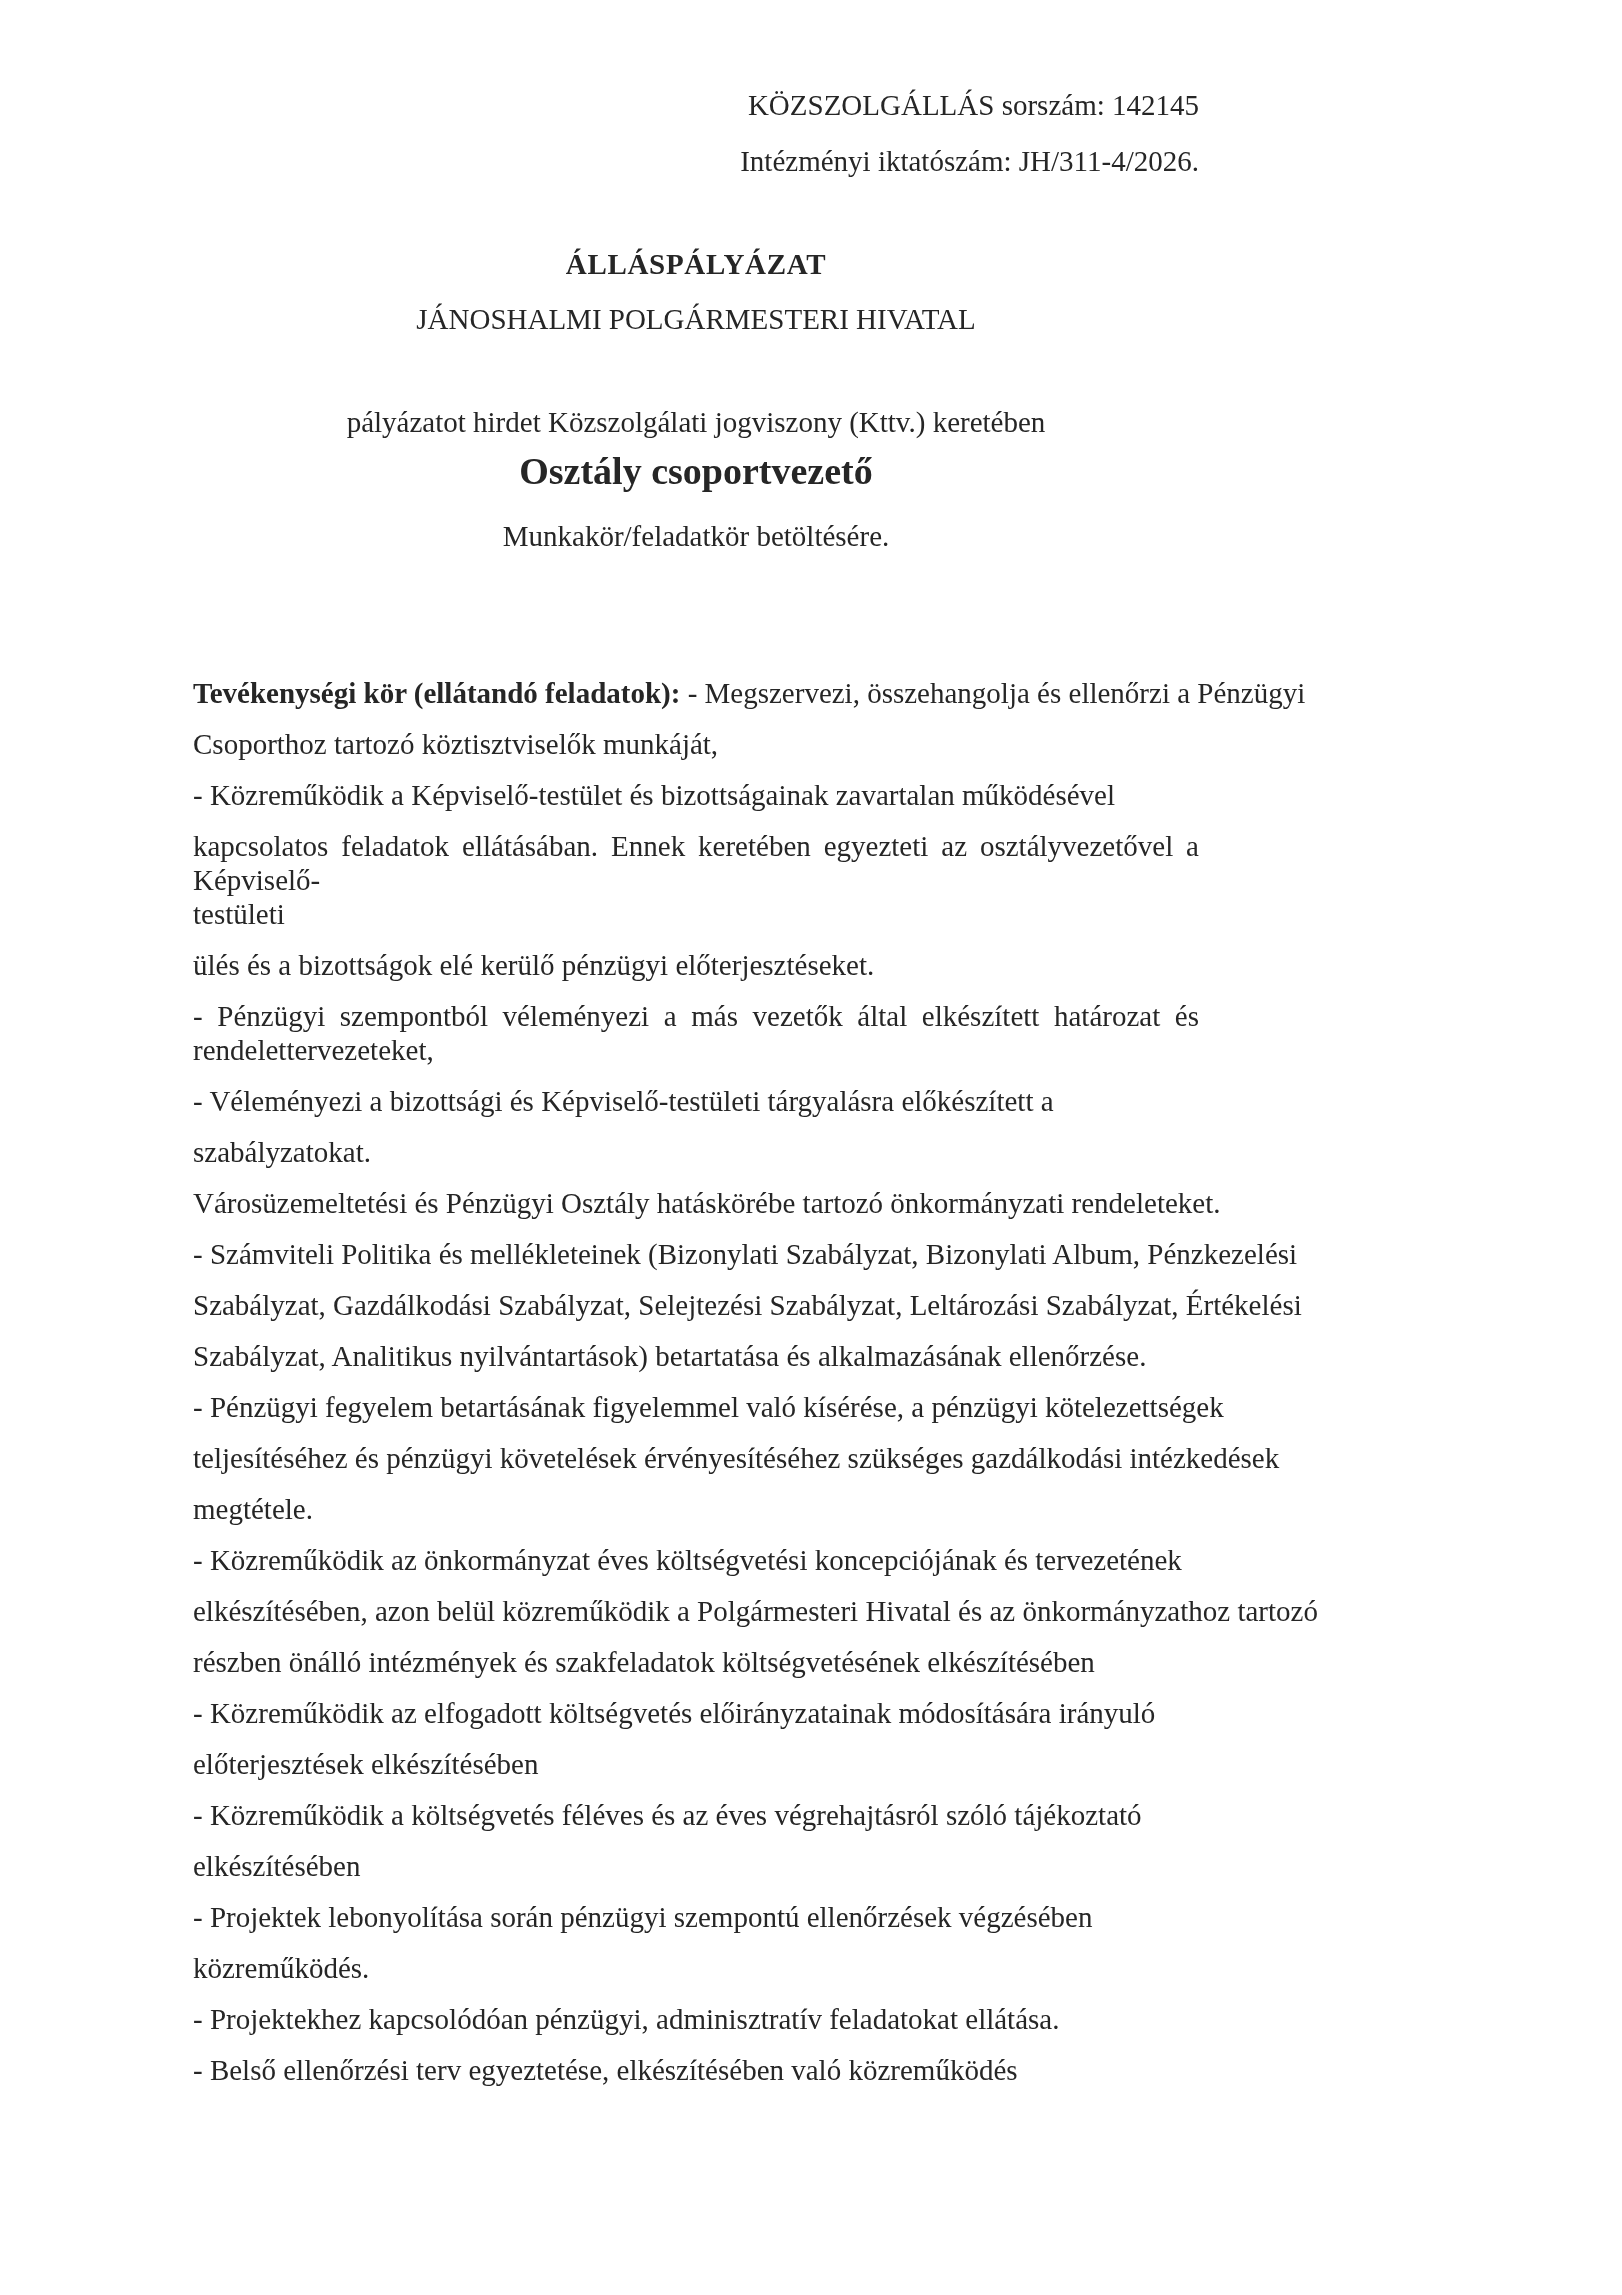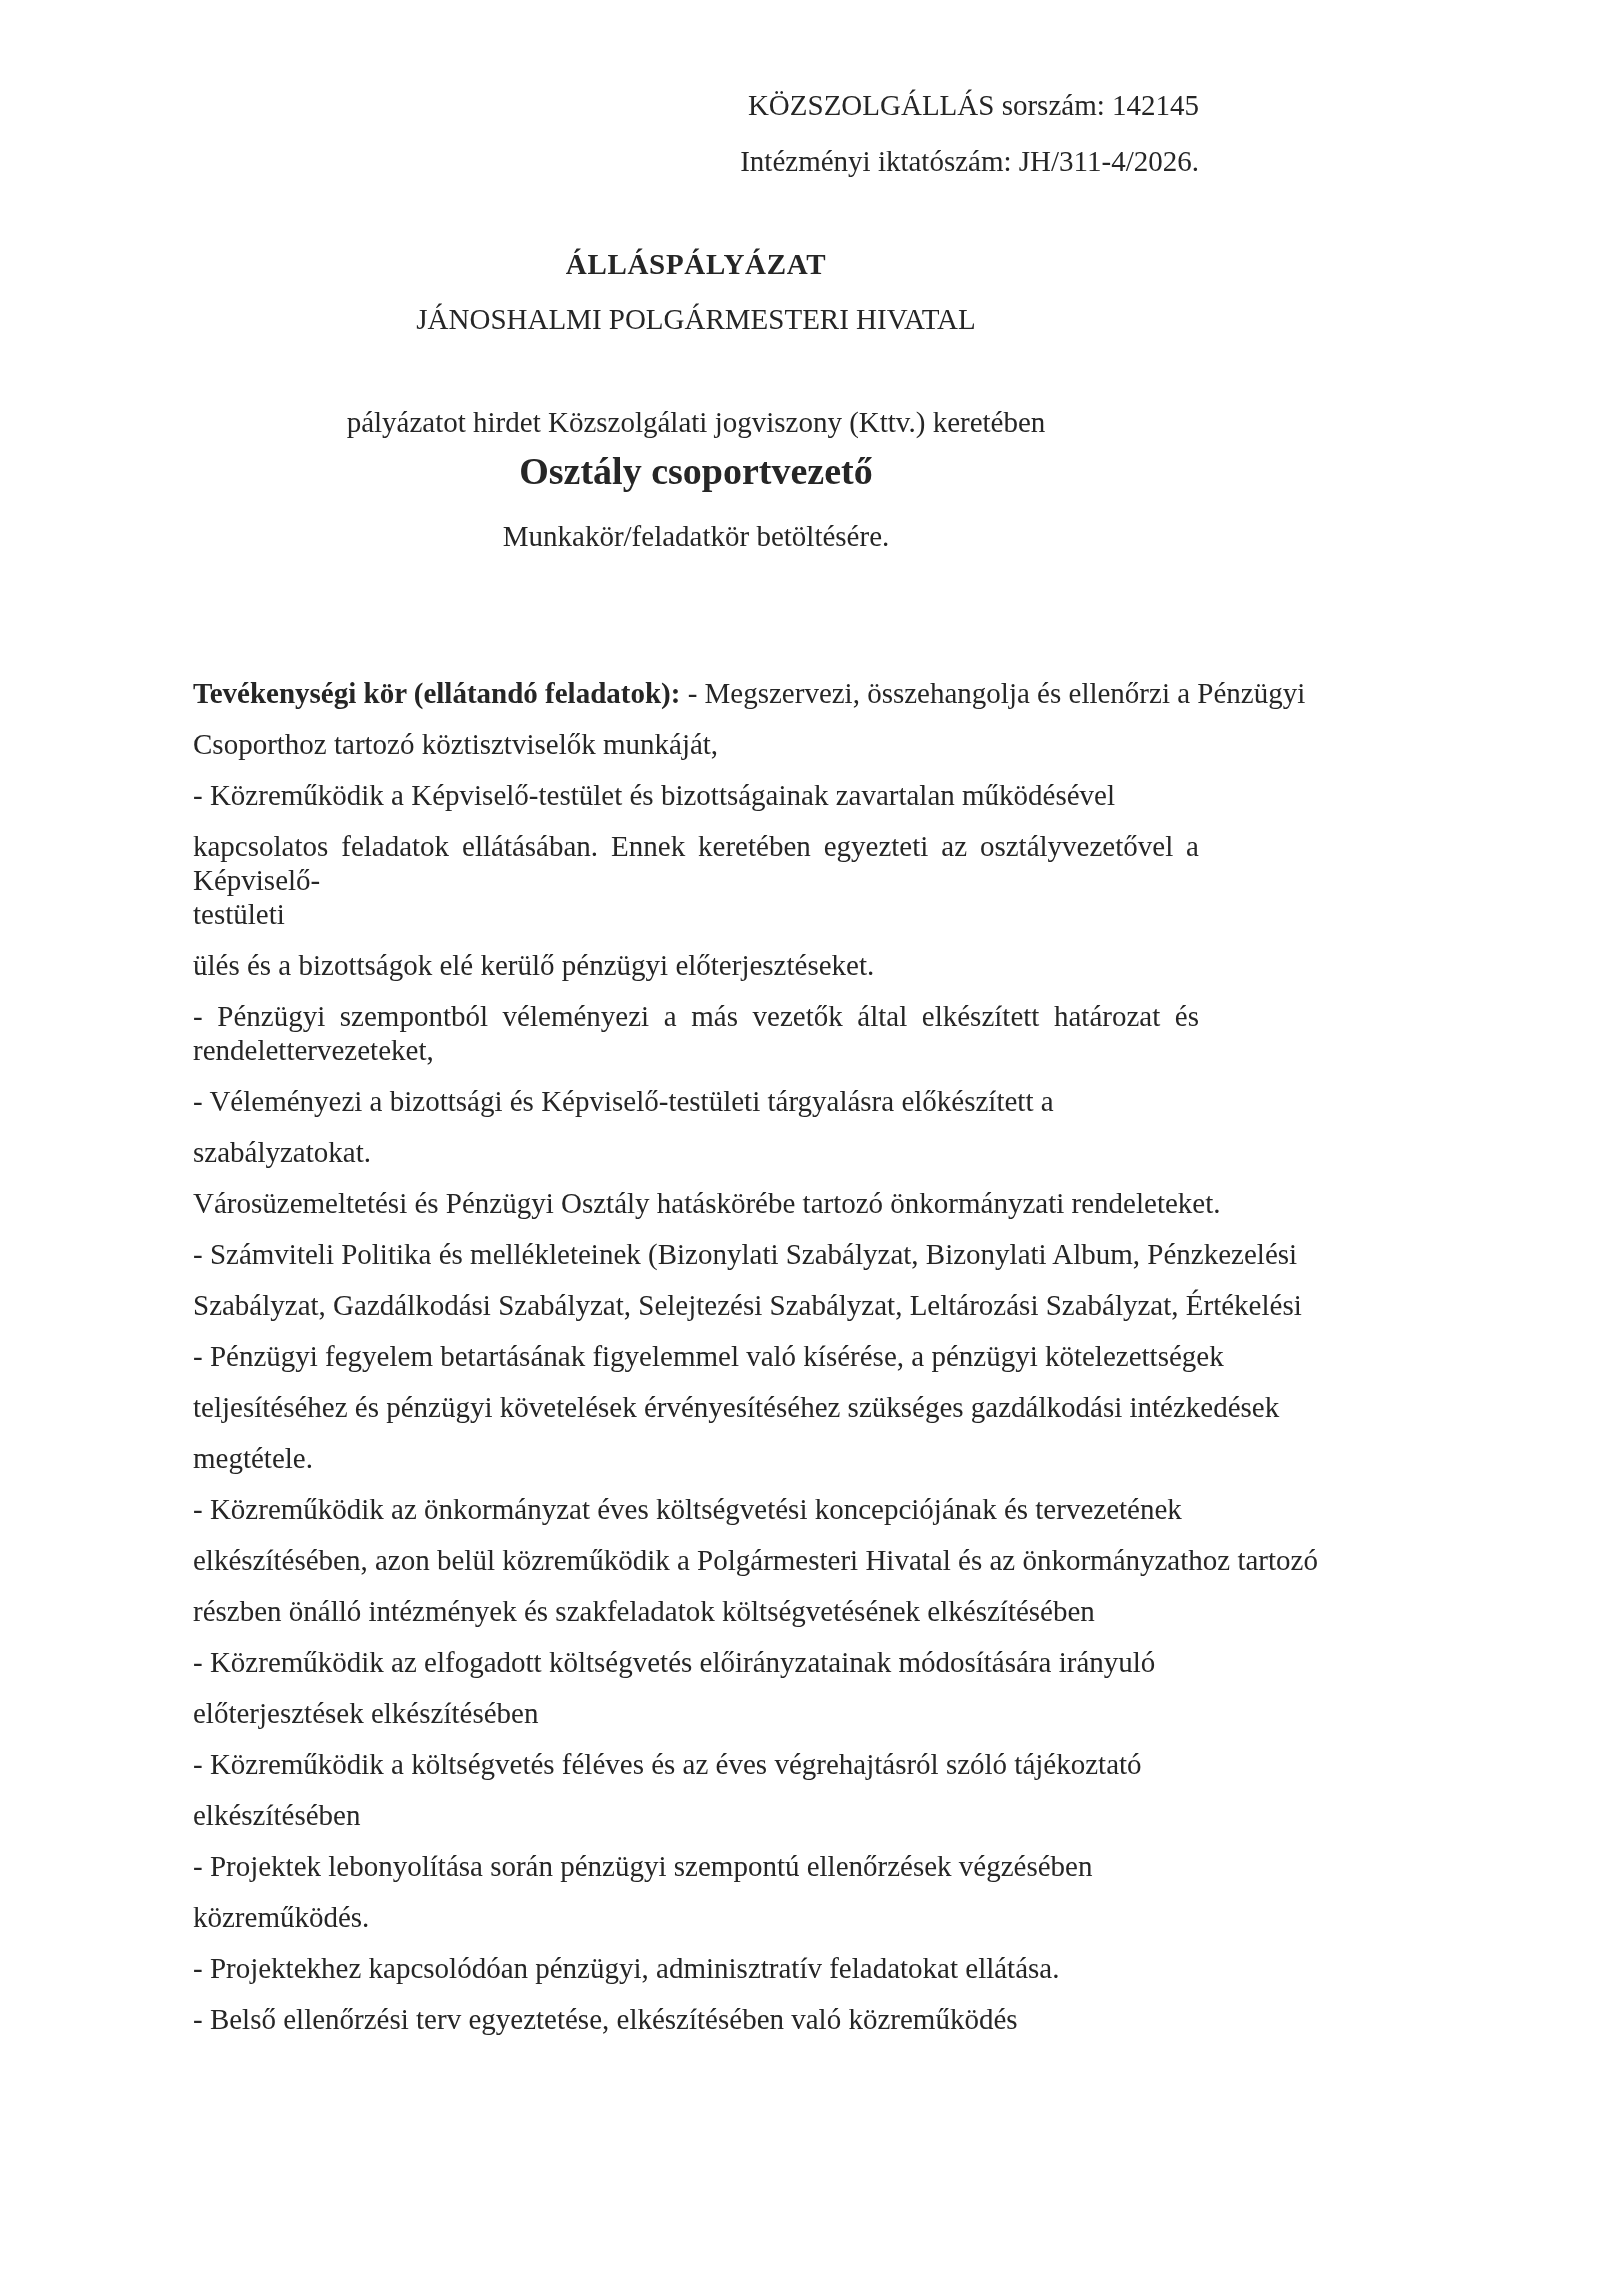--- a/index.html
+++ b/index.html
@@ -105,20 +105,21 @@
       <p class="line tight justify">kapcsolatos feladatok ellátásában. Ennek keretében egyezteti az osztályvezetővel a Képviselő-</p>
       <p class="line">testületi</p>
       <p class="line">ülés és a bizottságok elé kerülő pénzügyi előterjesztéseket.</p>
       <p class="line tight justify">- Pénzügyi szempontból véleményezi a más vezetők által elkészített határozat és</p>
       <p class="line">rendelettervezeteket,</p>
       <p class="line">- Véleményezi a bizottsági és Képviselő-testületi tárgyalásra előkészített a</p>
       <p class="line">szabályzatokat.</p>
       <p class="line">Városüzemeltetési és Pénzügyi Osztály hatáskörébe tartozó önkormányzati rendeleteket.</p>
       <p class="line">- Számviteli Politika és mellékleteinek (Bizonylati Szabályzat, Bizonylati Album, Pénzkezelési</p>
       <p class="line">Szabályzat, Gazdálkodási Szabályzat, Selejtezési Szabályzat, Leltározási Szabályzat, Értékelési</p>
+      <p class="line">Szabályzat, Analitikus nyilvántartások) betartatása és alkalmazásának ellenőrzése.</p>
       <p class="line">- Pénzügyi fegyelem betartásának figyelemmel való kísérése, a pénzügyi kötelezettségek</p>
       <p class="line">teljesítéséhez és pénzügyi követelések érvényesítéséhez szükséges gazdálkodási intézkedések</p>
       <p class="line">megtétele.</p>
       <p class="line">- Közreműködik az önkormányzat éves költségvetési koncepciójának és tervezetének</p>
       <p class="line">elkészítésében, azon belül közreműködik a Polgármesteri Hivatal és az önkormányzathoz tartozó</p>
       <p class="line">részben önálló intézmények és szakfeladatok költségvetésének elkészítésében</p>
       <p class="line">- Közreműködik az elfogadott költségvetés előirányzatainak módosítására irányuló</p>
       <p class="line">előterjesztések elkészítésében</p>
       <p class="line">- Közreműködik a költségvetés féléves és az éves végrehajtásról szóló tájékoztató</p>
       <p class="line">elkészítésében</p>

